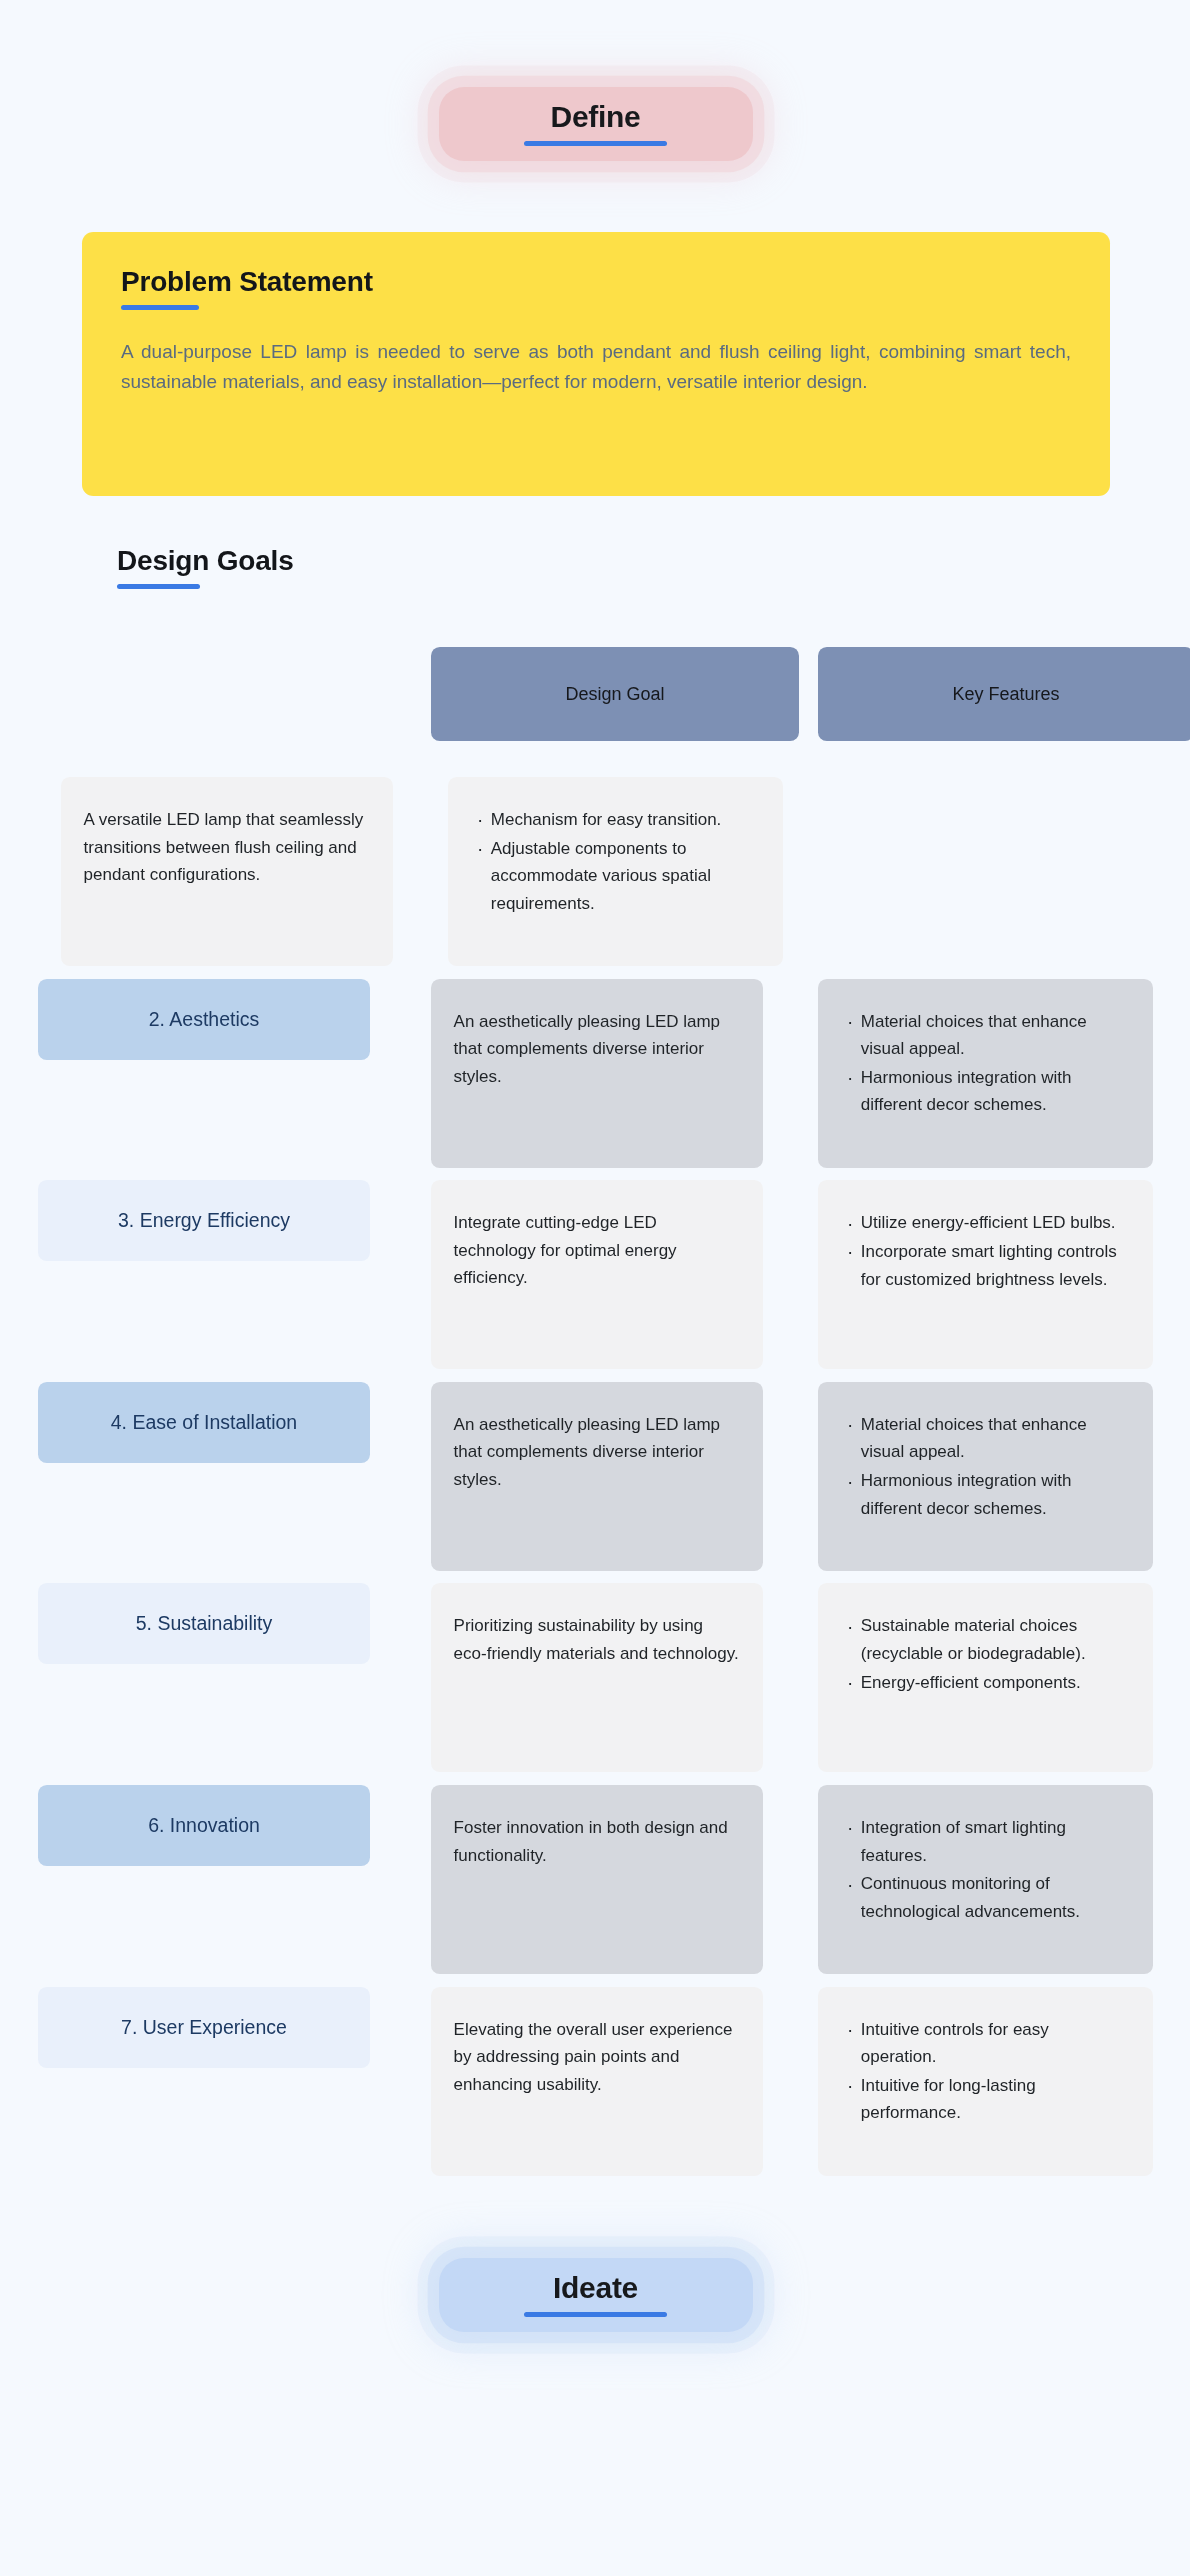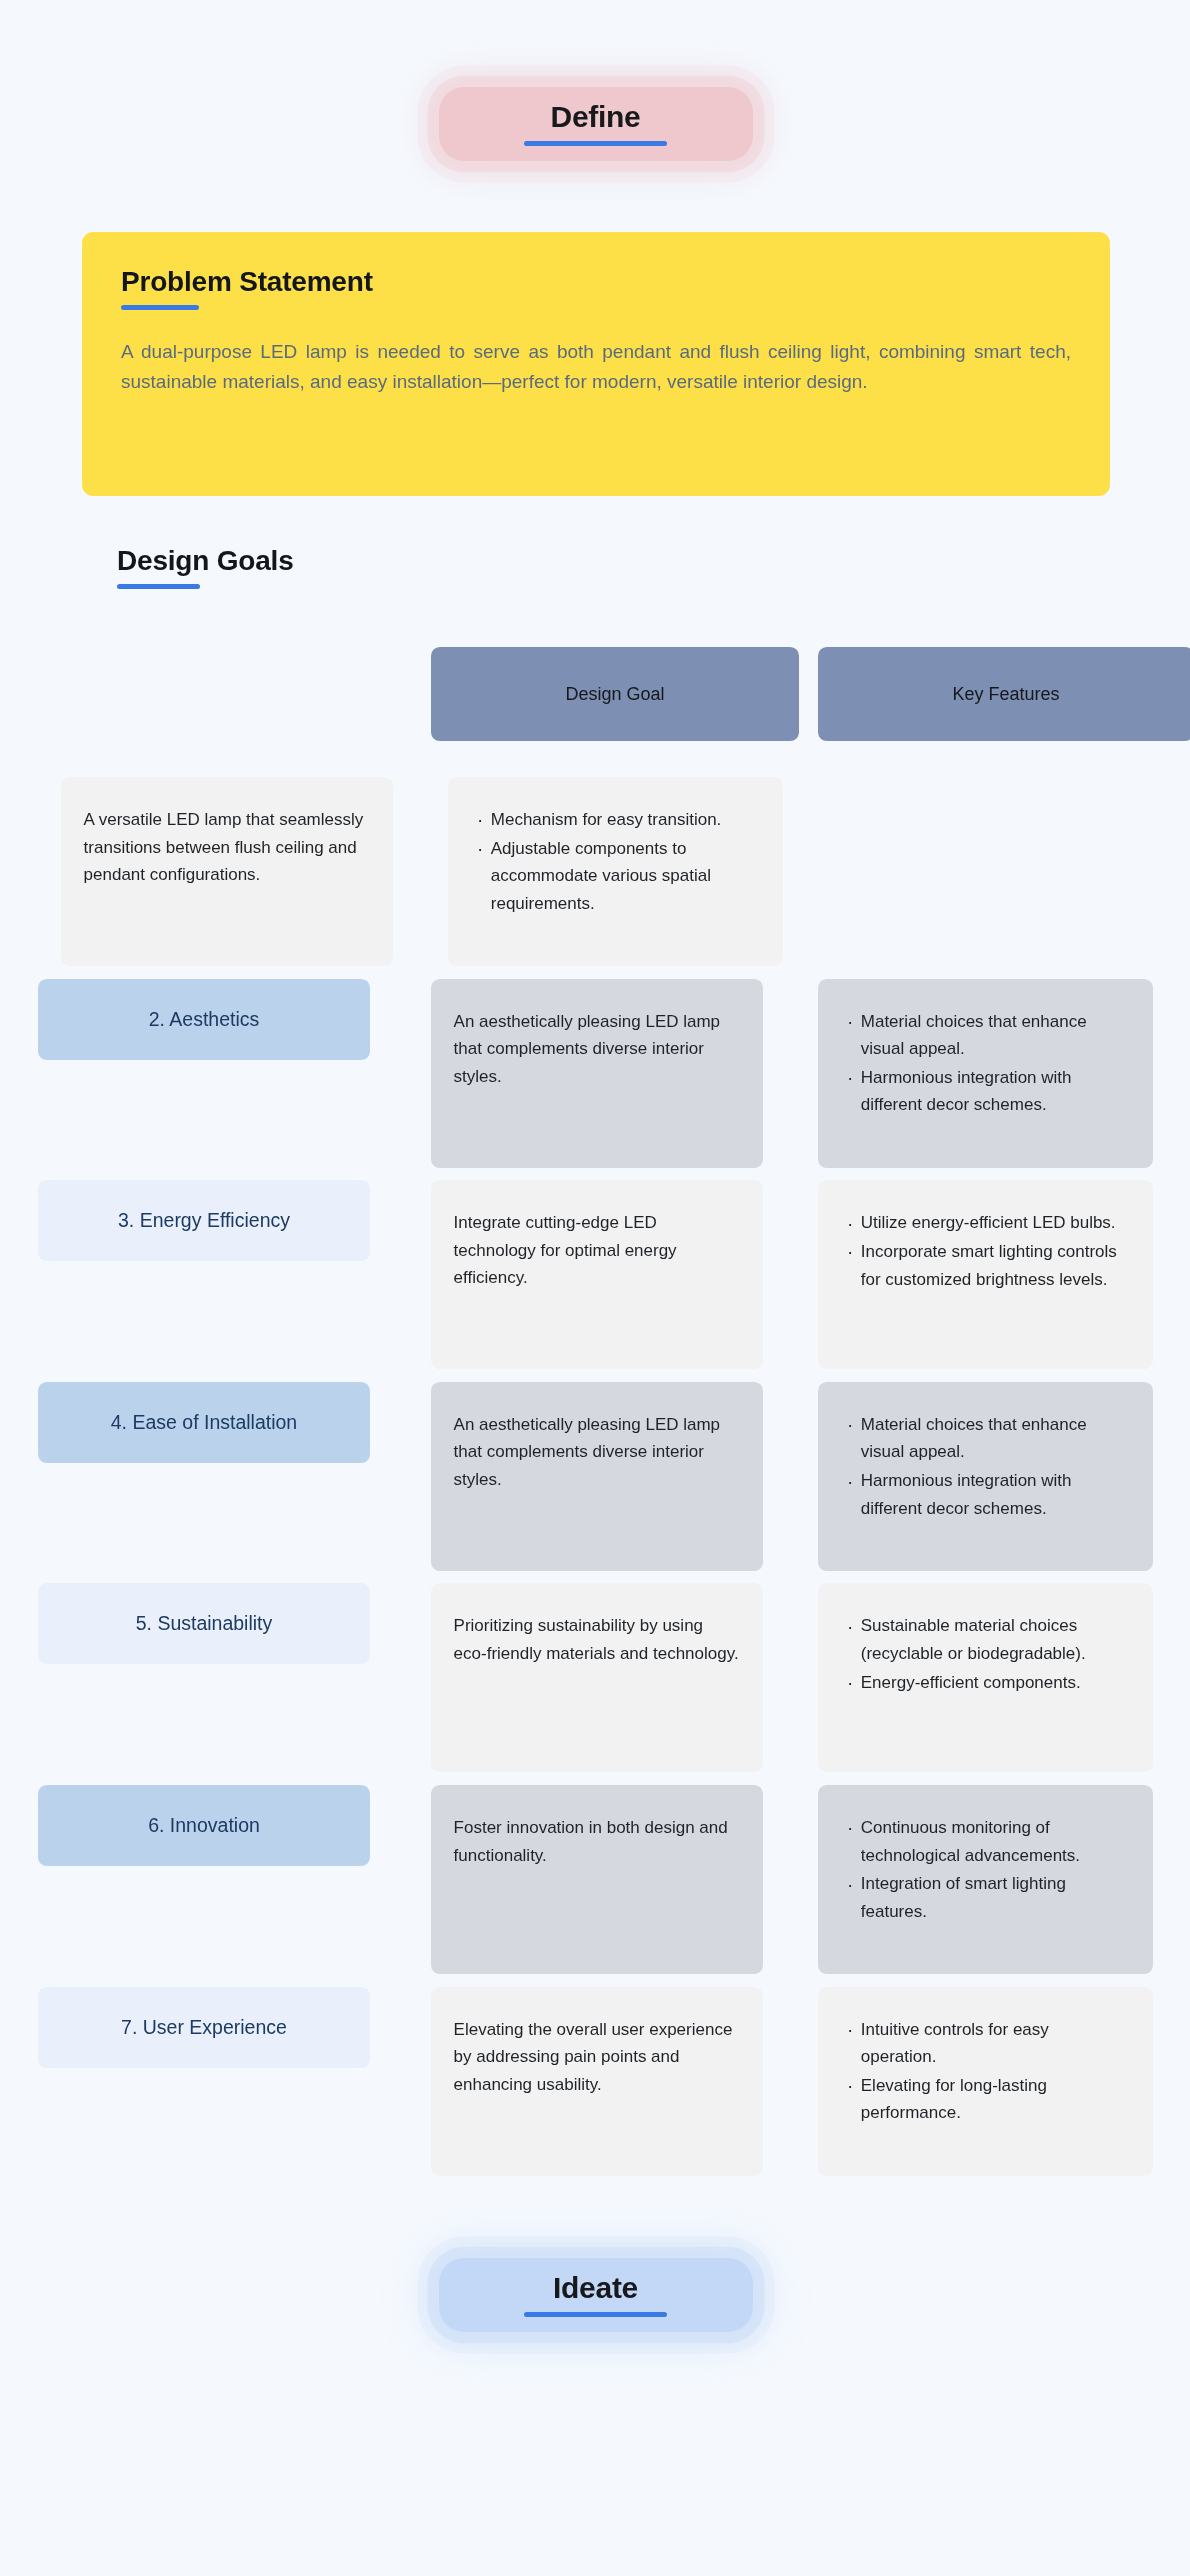--- a/index.html
+++ b/index.html
@@ -372,42 +372,42 @@
             </div>
           </div>
           <div class="col-goal">
             <div class="content-cell" style="min-height: 189px;">
               <div class="cell-text">Foster innovation in both design and functionality.</div>
             </div>
           </div>
           <div class="col-feat">
             <div class="content-cell" style="min-height: 189px;">
               <ul class="feat-list">
+                <li class="feat-item">Integration of smart lighting features.</li>
                 <li class="feat-item">Continuous monitoring of technological advancements.</li>
-                <li class="feat-item">Integration of smart lighting features.</li>
               </ul>
             </div>
           </div>
         </div>
         <div class="goals-row tone-light" style="margin-top: 12.6px;">
           <div class="col-label">
             <div class="label-chip">
               <span class="label-text">7. User Experience</span>
             </div>
           </div>
           <div class="col-goal">
             <div class="content-cell" style="min-height: 189px;">
               <div class="cell-text">Elevating the overall user experience by addressing pain points and enhancing usability.</div>
             </div>
           </div>
           <div class="col-feat">
             <div class="content-cell" style="min-height: 189px;">
               <ul class="feat-list">
                 <li class="feat-item">Intuitive controls for easy operation.</li>
-                <li class="feat-item">Elevating for long-lasting performance.</li>
+                <li class="feat-item">Intuitive for long-lasting performance.</li>
               </ul>
             </div>
           </div>
         </div>
       </div>
   </div>
 
   <div class="footer-phase" style="top: 2258px;">
     <div class="phase-wrap">
       <div class="phase-pill ideate">

